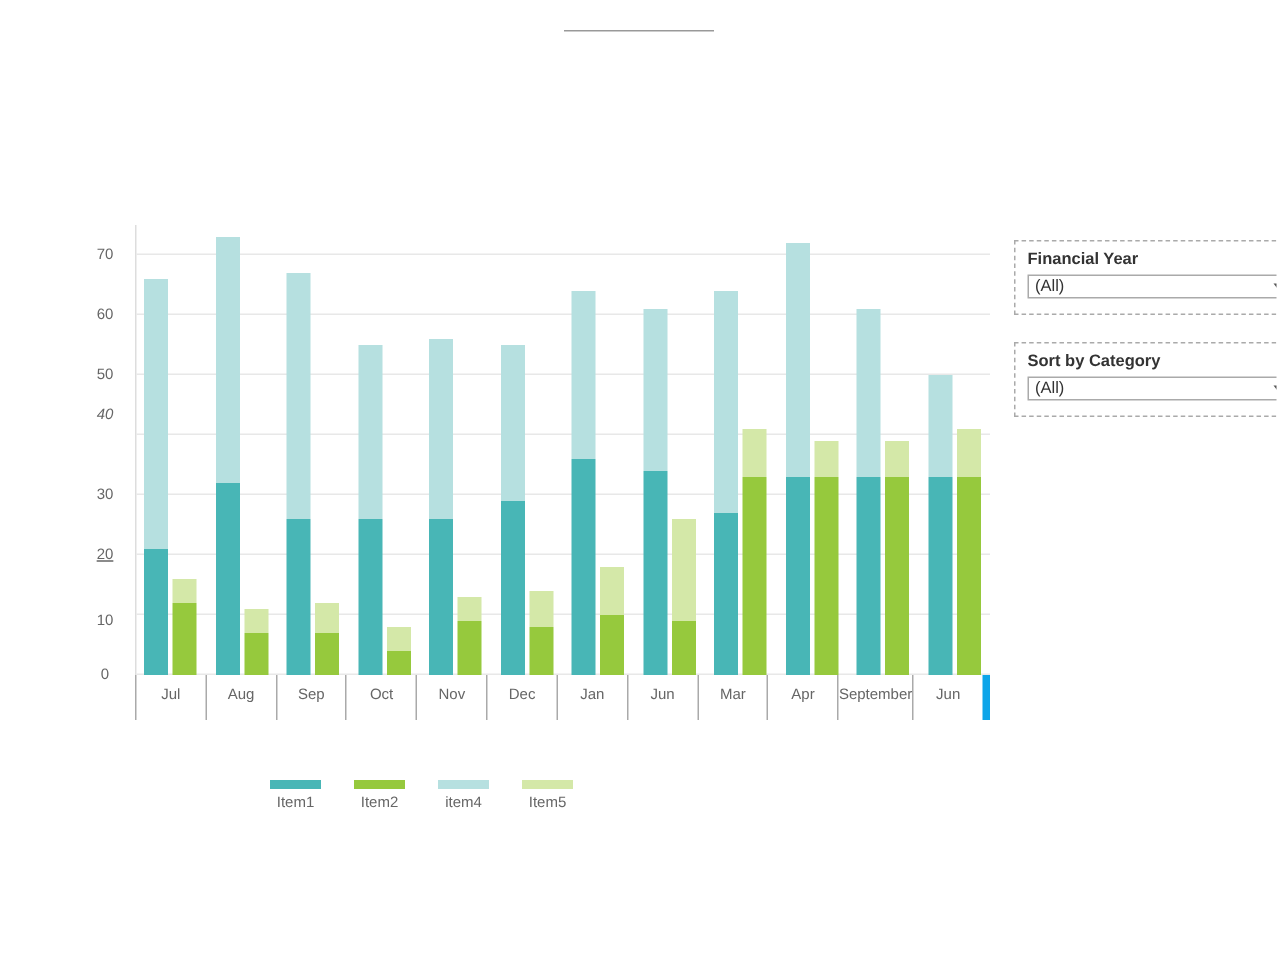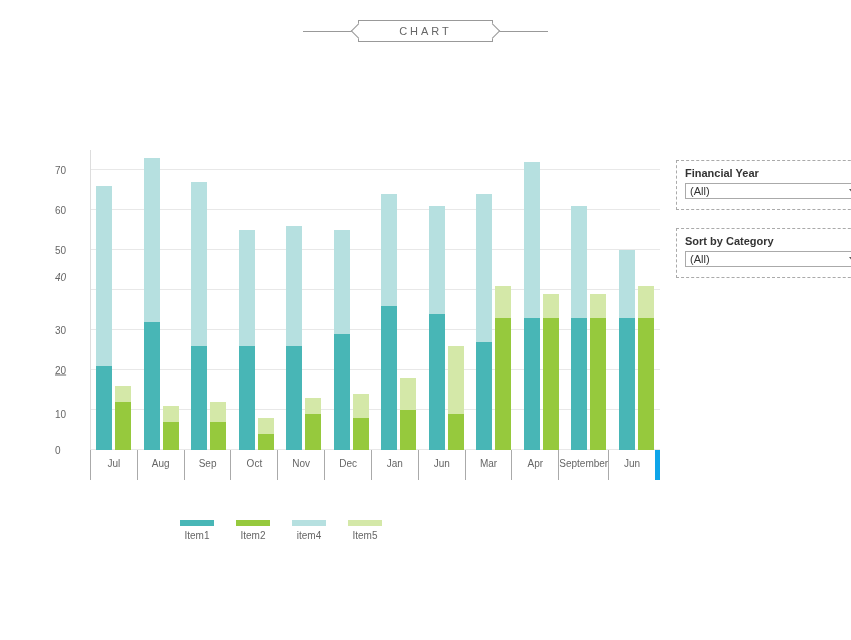--- a/index.html
+++ b/index.html
@@ -71,21 +71,21 @@
       height: 1px;
       background: #e8e8e8;
     }
     .ytick {
       position: absolute;
       left: 0;
       font-size: 10px;
       color: #666;
       transform: translateY(-50%);
       width: 30px;
-      text-align: left;
+      text-align: center;
     }
     .columns {
       position: absolute;
       left: 35px;
       top: 0;
       right: 0;
       bottom: 30px;
       display: flex;
     }
     .month-col {
@@ -182,23 +182,20 @@
       border-left: 4px solid transparent;
       border-right: 4px solid transparent;
       border-top: 5px solid #555;
     }
   </style>
 </head>
 <body>
 
 <div class="header">
   <div class="header-line"></div>
-  <div class="header-title-box">
-    <span>CHART</span>
-  </div>
   <div class="header-line"></div>
 </div>
 
 <div class="chart-area">
   <div id="yticks"></div>
   <div class="plot" id="plot">
       <div class="gridline" style="bottom: 0px;"></div>
       <div class="gridline" style="bottom: 40px;"></div>
       <div class="gridline" style="bottom: 80px;"></div>
       <div class="gridline" style="bottom: 120px;"></div>

